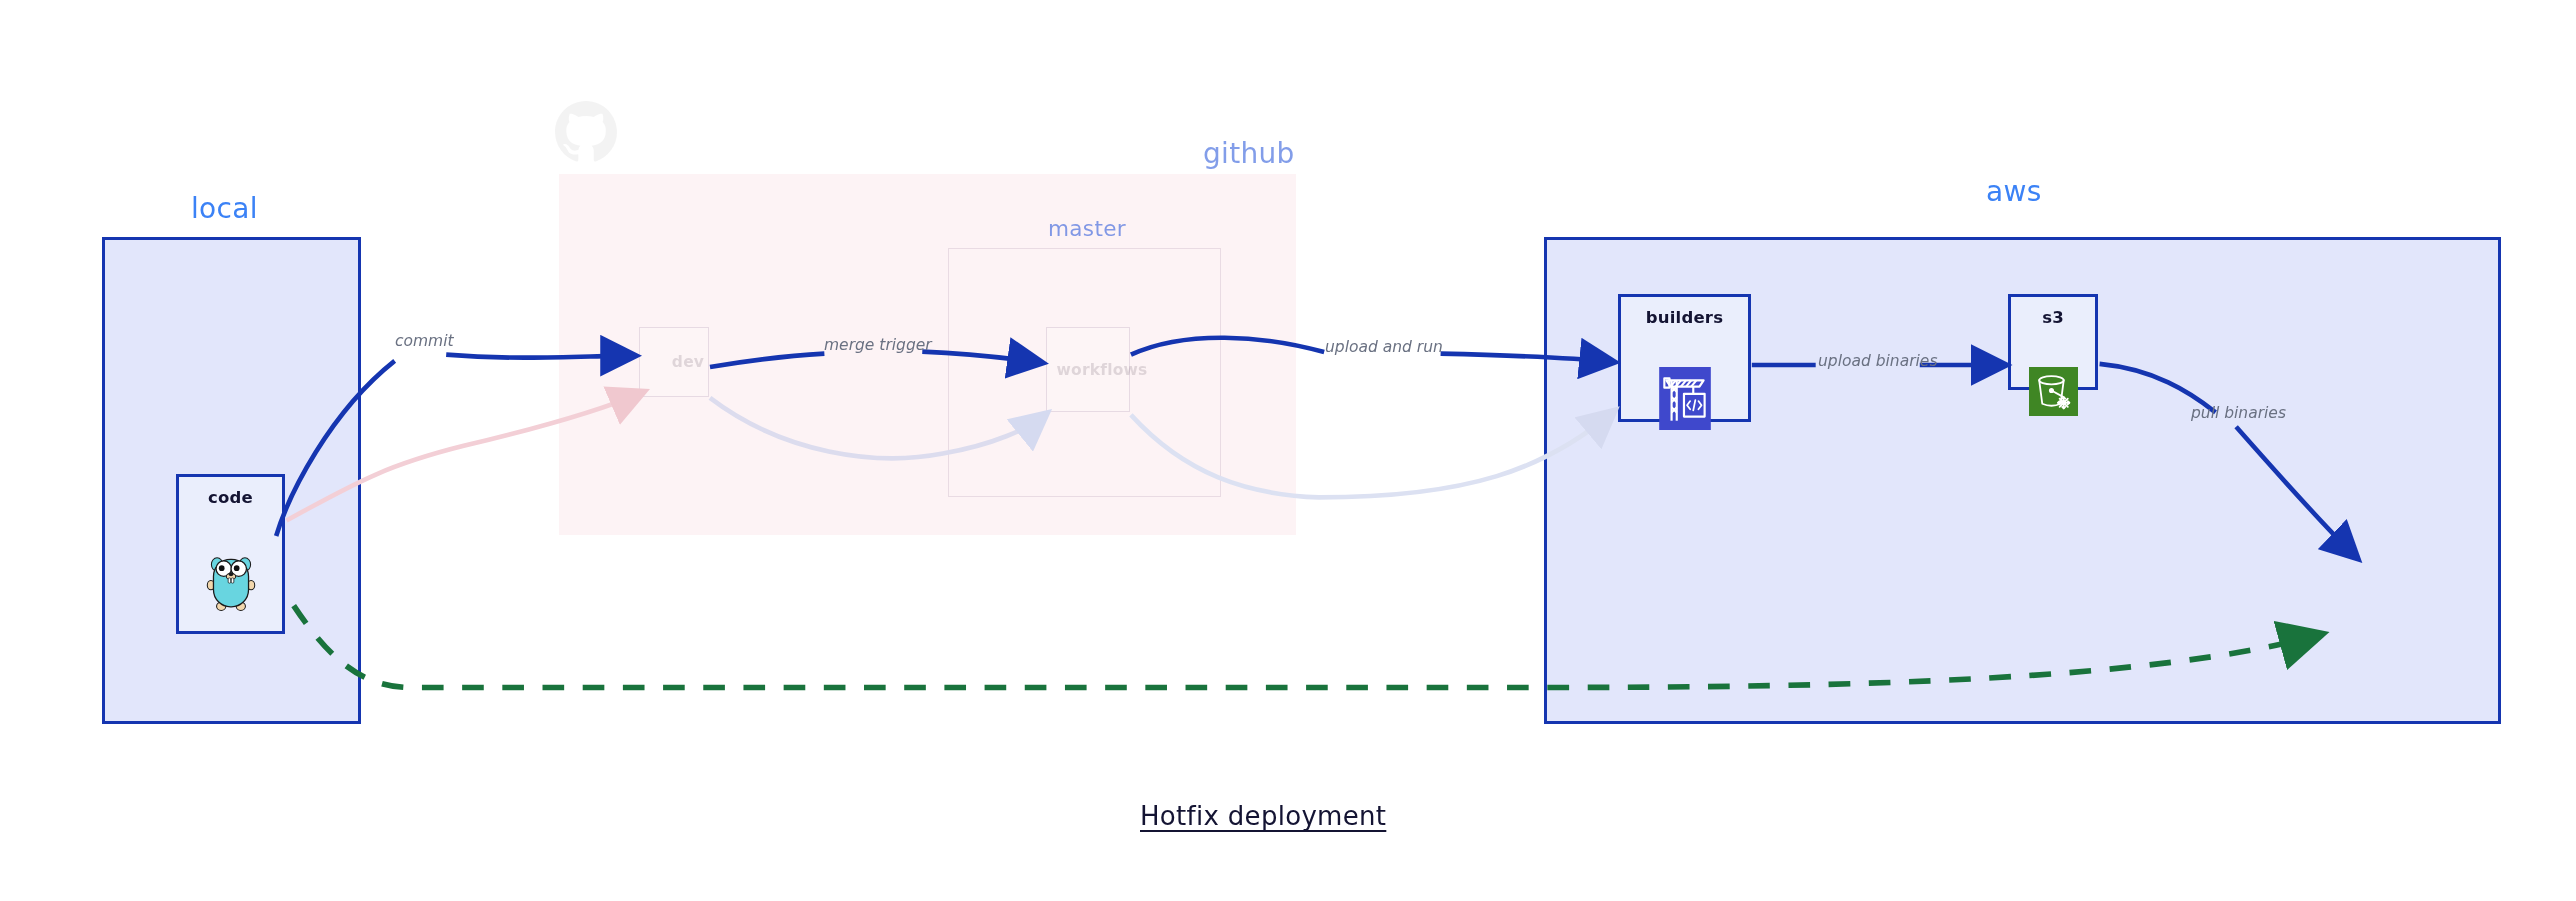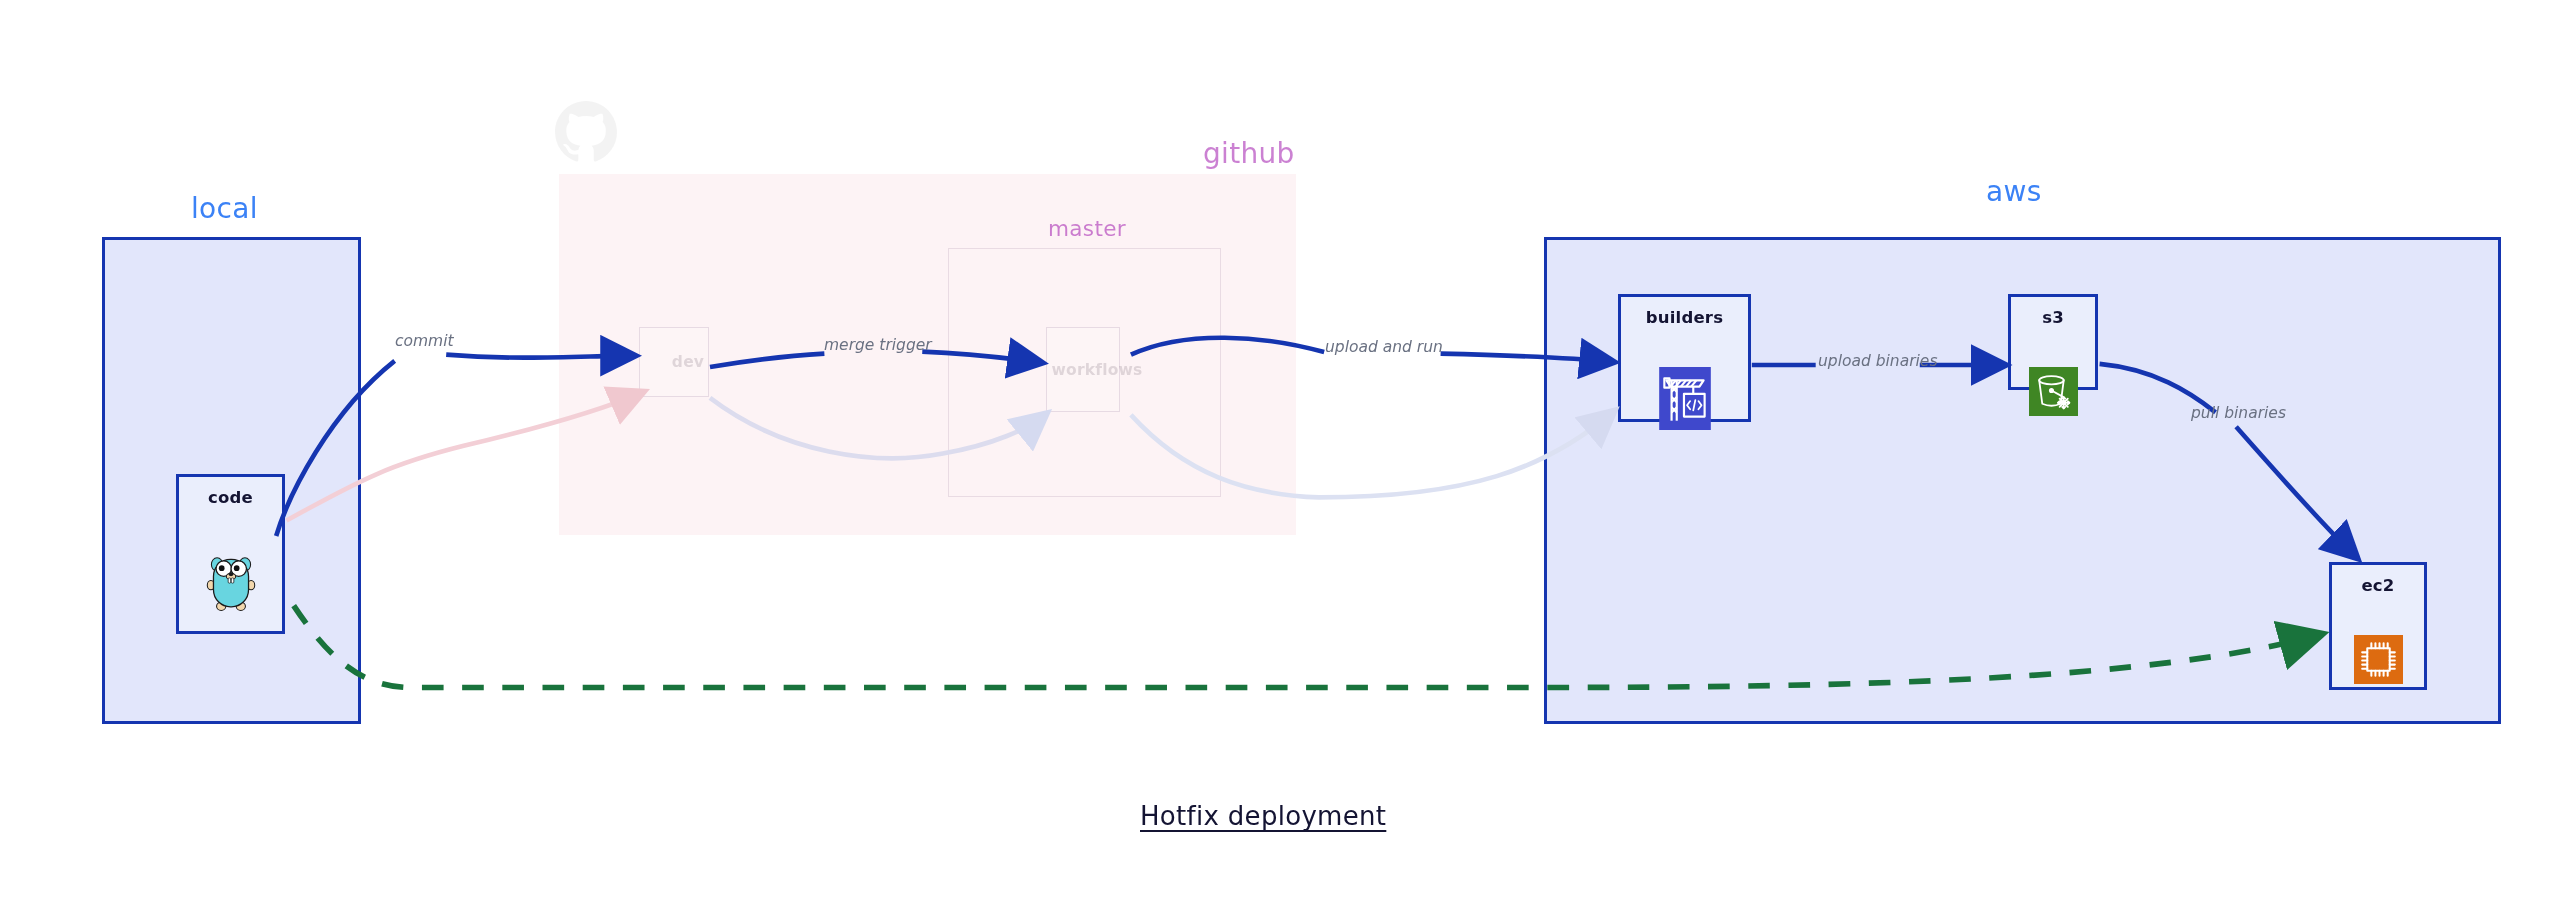--- a/index.html
+++ b/index.html
@@ -35,21 +35,21 @@
   }
   .cluster-label {
     position: absolute;
     font-size: 28px;
     color: #3b82f6;
     letter-spacing: 0.3px;
     white-space: nowrap;
     text-align: center;
   }
   .cluster-label.dim {
-    color: #a21caf;
+    color: #1d4ed8;
     opacity: 0.55;
   }
 
   
   .node {
     position: absolute;
     box-sizing: border-box;
     background: #eaeefc;
     border: 3.1px solid #1535b0;
     display: flex;
@@ -149,21 +149,21 @@
 
   <span class="cluster-label dim" style="left:1203px; top:137px;">github</span>
 
   <div class="subcluster-faded" style="left:948px; top:248px; width:273px; height:249px;"></div>
   <span class="cluster-label dim" style="left:1048px; top:216px; font-size:21.6px;">master</span>
 
   <div class="node-faded" style="left:639px; top:327px; width:70px; height:70px;">
     <span class="node-title">dev</span>
   </div>
 
-  <div class="node-faded" style="left:1046px; top:327px; width:74px; height:85px;">
+  <div class="node-faded" style="left:1046px; top:327px; width:84px; height:85px;">
     <span class="node-title">workflows</span>
   </div>
 
   <div class="cluster cluster-blue" style="left:102px; top:237px; width:259px; height:487px;"></div>
   <span class="cluster-label" style="left:191px; top:192px;">local</span>
 
   <div class="node" style="left:176px; top:474px; width:109px; height:160px;">
     <span class="node-title">code</span>
     <span class="node-icon">
       <svg width="54" height="66" viewBox="0 0 104 128">
@@ -240,35 +240,20 @@
 
           <g transform="translate(68,70)">
             <path d="M0 -11 L0 11 M-11 0 L11 0 M-8 -8 L8 8 M8 -8 L-8 8"></path>
             <path d="M-3 -8 L0 -11 L3 -8 M-3 8 L0 11 L3 8 M-8 -3 L-11 0 L-8 3 M8 -3 L11 0 L8 3"></path>
           </g>
         </g>
       </svg>
     </span>
   </div>
 
-  <div class="node" style="left:2329px; top:562px; width:98px; height:128px;">
-    <span class="node-title">ec2</span>
-    <span class="node-icon">
-      <svg width="49" height="49" viewBox="0 0 96 96">
-        <rect x="0" y="0" width="96" height="96" fill="#dd6b10"></rect>
-        <g fill="none" stroke="#ffffff" stroke-width="4" stroke-linecap="round" stroke-linejoin="round">
-          <rect x="26" y="26" width="44" height="44"></rect>
-          <path d="M34 26 L34 16 M42 26 L42 16 M50 26 L50 16 M58 26 L58 16 M66 26 L66 16"></path>
-          <path d="M34 70 L34 80 M42 70 L42 80 M50 70 L50 80 M58 70 L58 80 M66 70 L66 80"></path>
-          <path d="M26 34 L16 34 M26 42 L16 42 M26 50 L16 50 M26 58 L16 58 M26 66 L16 66"></path>
-          <path d="M70 34 L80 34 M70 42 L80 42 M70 50 L80 50 M70 58 L80 58 M70 66 L80 66"></path>
-        </g>
-      </svg>
-    </span>
-  </div>
 
   <svg class="edges" viewBox="0 0 5054 1750">
     <defs>
       <marker id="arrow-blue" markerWidth="9" markerHeight="9" refX="7" refY="4.5" orient="auto">
         <path d="M0,0 L9,4.5 L0,9 z" fill="#1535b0"></path>
       </marker>
       <marker id="arrow-green" markerWidth="9" markerHeight="9" refX="7" refY="4.5" orient="auto">
         <path d="M0,0 L9,4.5 L0,9 z" fill="#19733c"></path>
       </marker>
       <marker id="arrow-pink" markerWidth="9" markerHeight="9" refX="7" refY="4.5" orient="auto">

